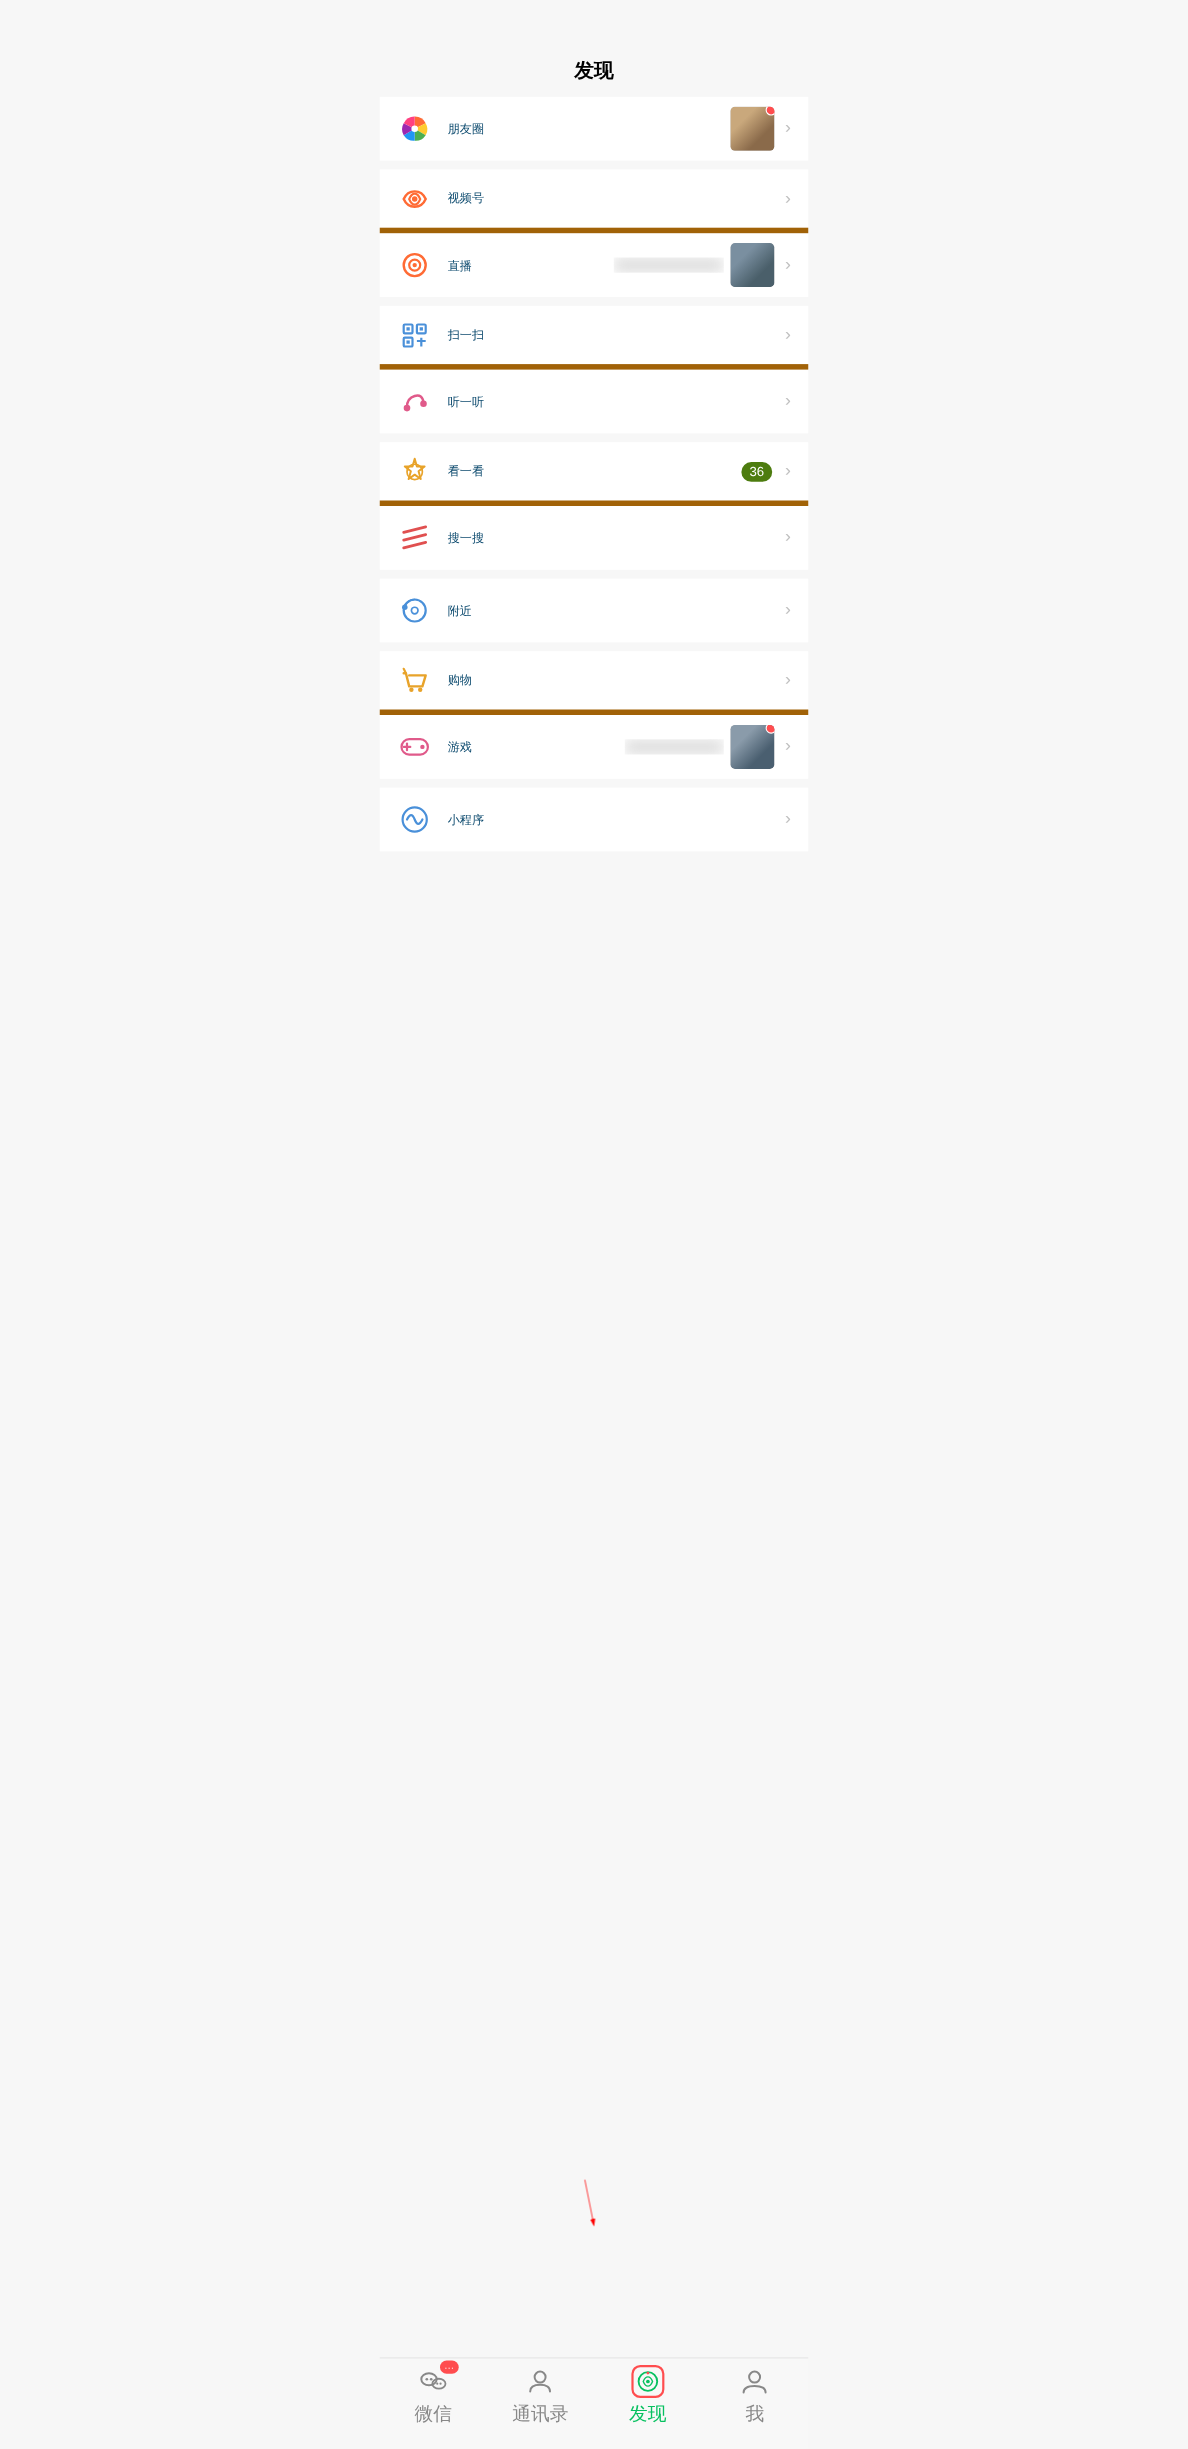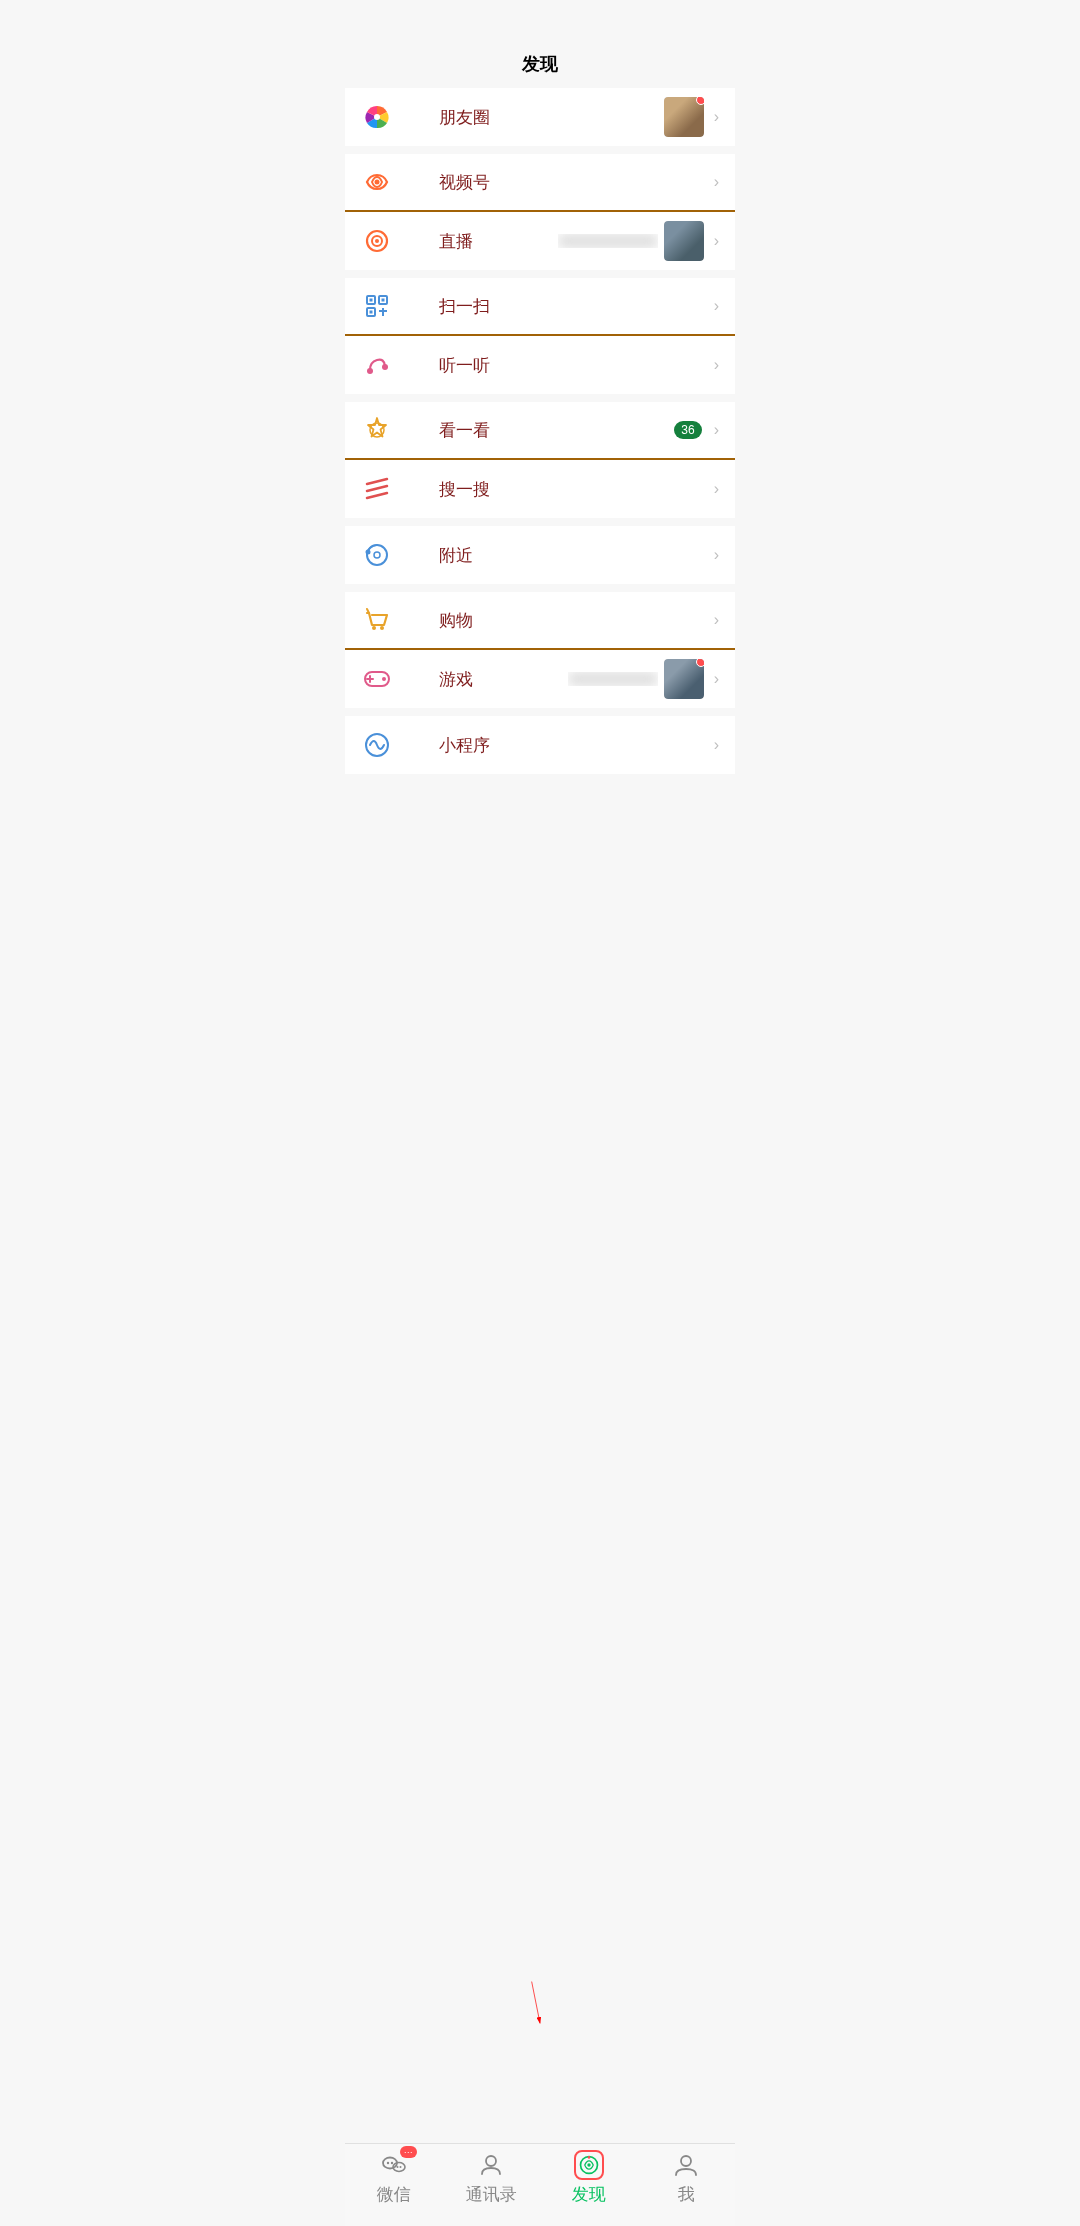--- a/index.html
+++ b/index.html
@@ -35,47 +35,46 @@
     .list-section {
       background: #fff;
       margin-bottom: 8px;
     }
 
     .list-item {
       display: flex;
       align-items: center;
       padding: 0 16px;
       height: 58px;
-      border-bottom: 2px solid #a16207;
+      border-bottom: 5px solid #a16207;
       cursor: pointer;
       position: relative;
     }
     .list-item:last-child {
       border-bottom: none;
     }
 
     .item-icon {
       width: 32px;
       height: 32px;
       margin-right: 14px;
       flex-shrink: 0;
       display: flex;
       align-items: center;
       justify-content: center;
     }
 
     .item-label {
-      font-size: 17px;
-      color: #7f1d1d;
+      font-size: 11px;
+      color: #0c4a6e;
       flex: 1;
-      margin-left: 32px;
     }
 
     .item-badge {
-      background: #15803d;
+      background: #4d7c0f;
       color: #fff;
       border-radius: 10px;
       font-size: 12px;
       padding: 2px 7px;
       margin-right: 8px;
       font-weight: 500;
     }
 
     .item-right {
       display: flex;

